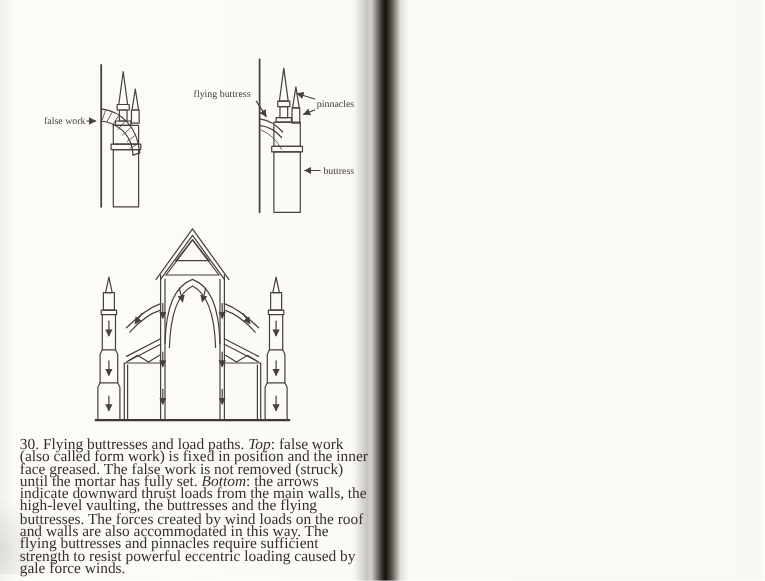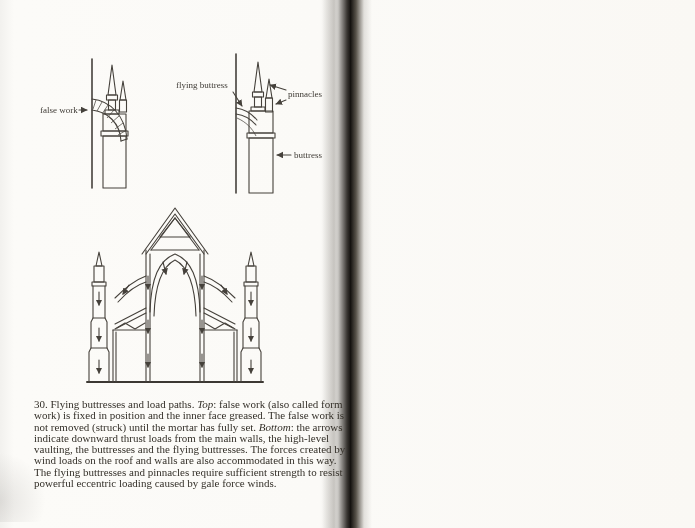--- a/index.html
+++ b/index.html
@@ -26,22 +26,22 @@
   
   .diag { position:absolute; }
   .d1 { left:30px;  top:53px;  width:150px; height:145px; }
   .d2 { left:170px; top:46px;  width:165px; height:152px; }
   .d3 { left:63px;  top:192px; width:235px; height:218px; }
   .ln { stroke:#45413b; fill:none; stroke-width:1.1; stroke-linecap:round; stroke-linejoin:round; }
   .lnthick { stroke:#3c3833; fill:none; stroke-width:2; stroke-linecap:round; }
   .lnthin { stroke:#56524b; fill:none; stroke-width:0.8; }
   .dg-text { fill:#3f3b35; font-family:"Liberation Serif","DejaVu Serif",serif; font-size:9px; }
   .fig-caption {
-    position:absolute; left:34px; top:399px; width:317px;
-    font-size:11px; line-height:11.3px; color:#343029; text-align:left;
+    position:absolute; left:18px; top:399px; width:317px;
+    font-size:14px; line-height:11.3px; color:#343029; text-align:left;
   }
   .fig-caption i { font-style:italic; }
 </style>
 </head>
 <body>
 
 <div class="spread">
   <div class="gutter"></div>
   <div class="smudge"></div>
 

